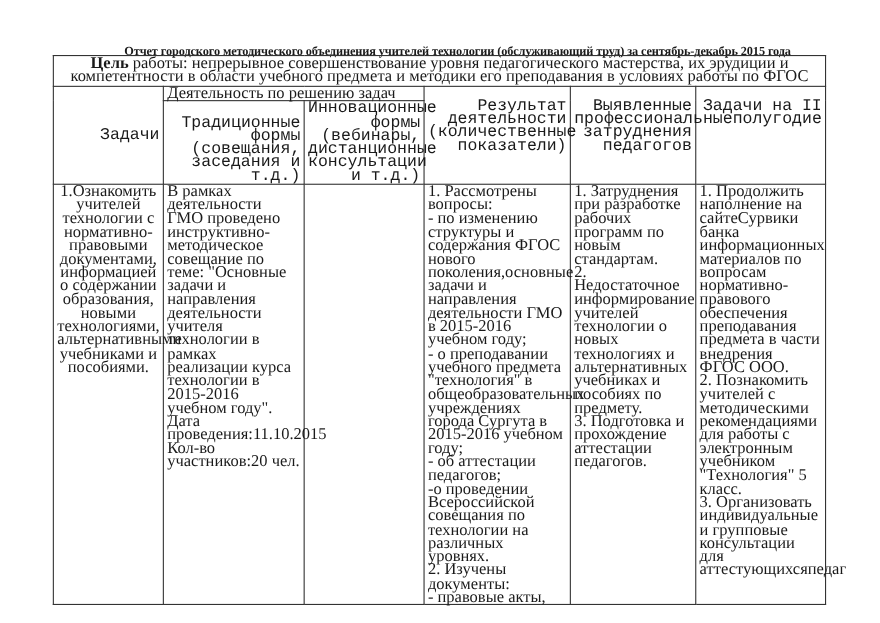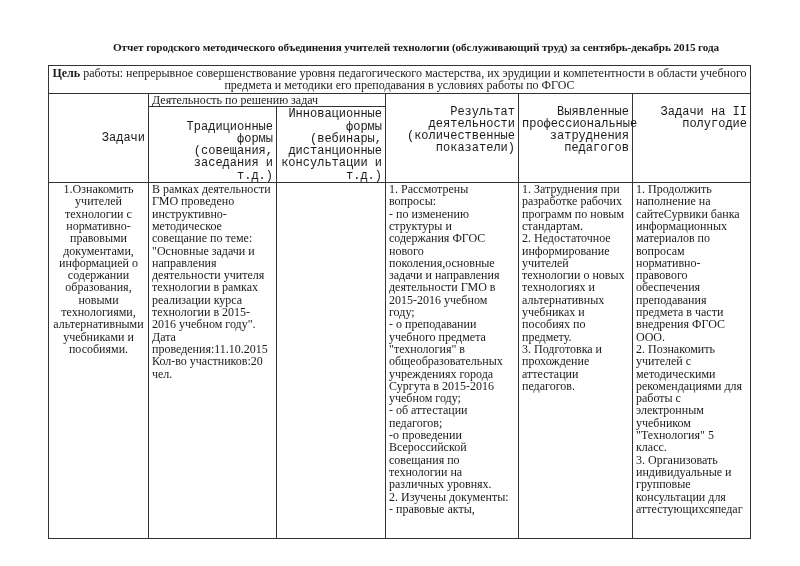--- a/index.html
+++ b/index.html
@@ -1,21 +1,21 @@
 <!DOCTYPE html>
 <html><head>
 <meta charset="utf-8">
 <style>
   html, body { margin: 0; padding: 0; background: #ffffff; }
   body { width: 800px; height: 566px; position: relative; overflow: hidden;
          font-family: "Liberation Serif", "DejaVu Serif", serif; color: #1a1a1a; }
   .title { position: absolute; left: 16px; top: 41px; width: 800px; text-align: center;
            font-weight: bold; font-size: 11.2px; letter-spacing: -0.1px; }
-  table.report { position: absolute; left: 48px; top: 65px; width: 702px;
-                 border-collapse: collapse; table-layout: fixed; font-size: 12px; line-height: 12.3px; }
+  table.report { position: absolute; left: 48px; top: 50px; width: 702px;
+                 border-collapse: collapse; table-layout: fixed; font-size: 15px; line-height: 12.3px; }
   table.report td { border: 1.2px solid #333; padding: 0 3px; vertical-align: top; }
   .goal { text-align: center; padding: 1px 3px 1px 3px !important; height: 24px; }
   .goal b { font-weight: bold; }
   .hdr { text-align: right; vertical-align: middle !important; font-family: Liberation Mono, monospace; }
   .hdr-top { height: 12px; line-height: 12px; }
   .sub { height: 50px; }
   .cell-center { text-align: center; }
   .body-row td { height: 355px; margin-top: 28px; }
   .line { display: block; }
 </style>

